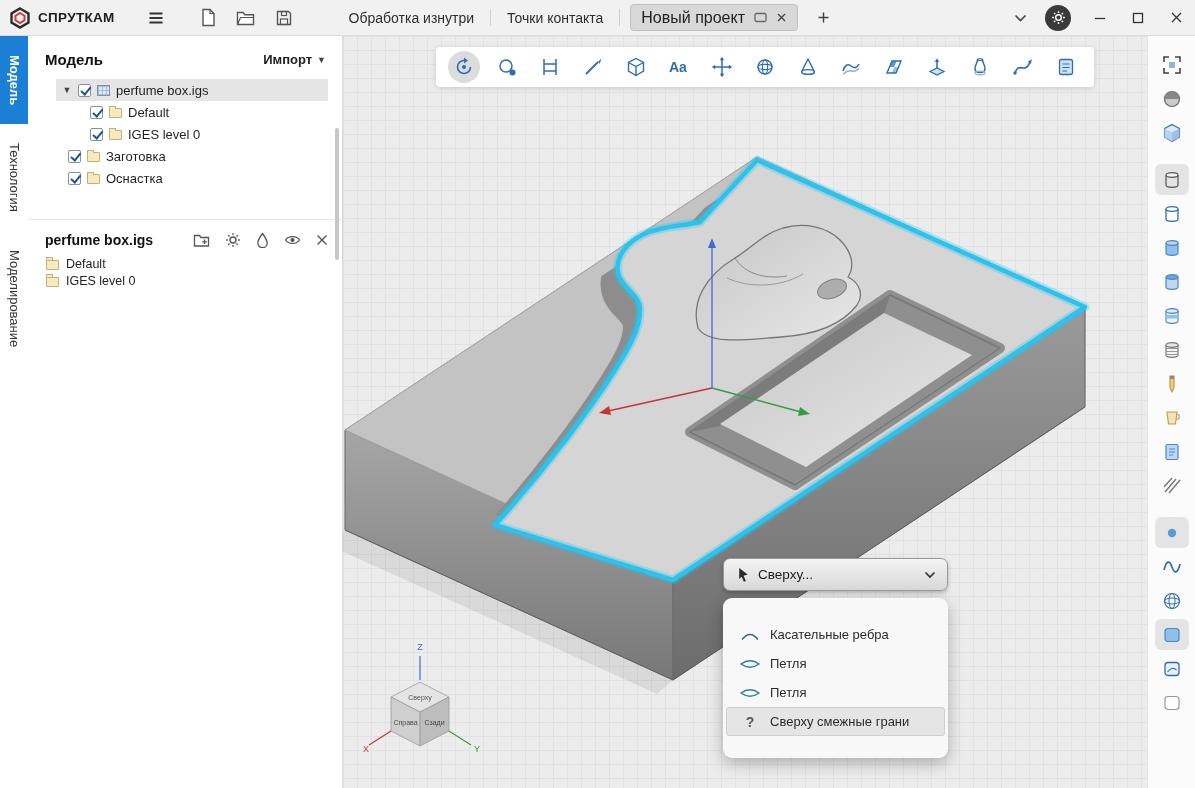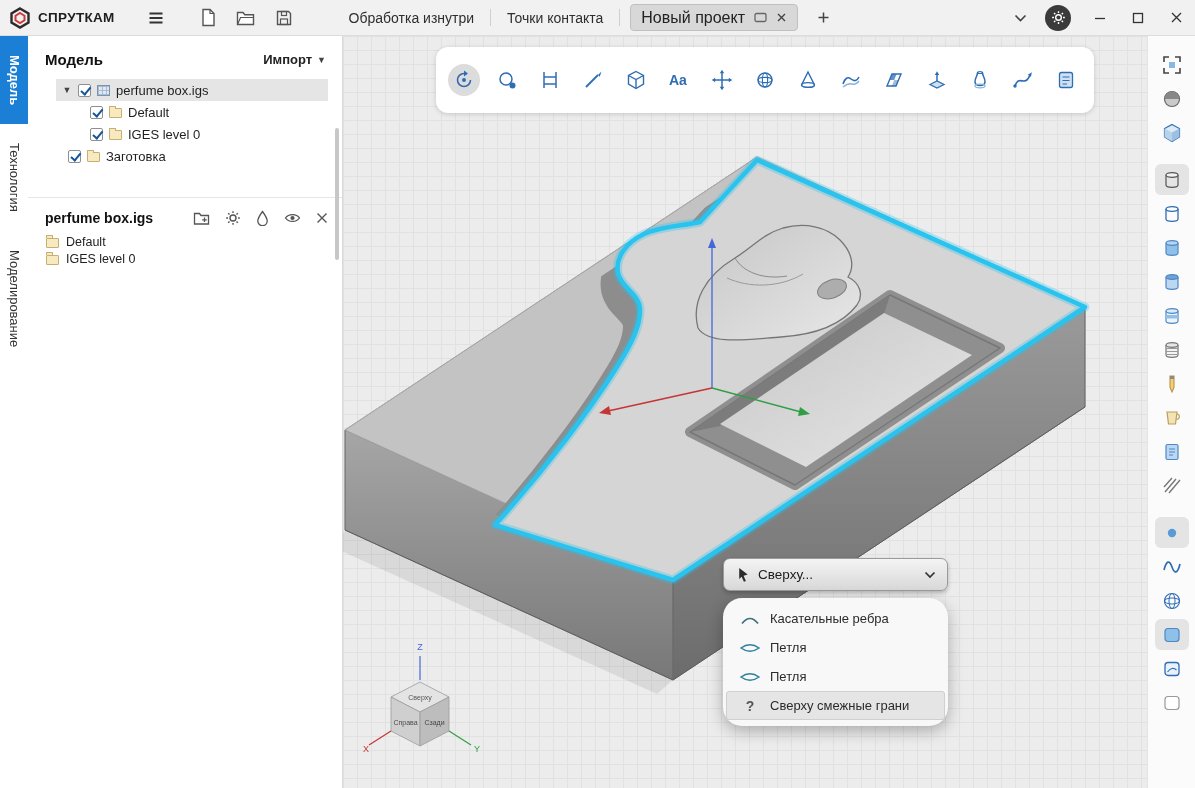--- a/index.html
+++ b/index.html
@@ -66,33 +66,33 @@
   .mini-row { height:17px; display:flex; align-items:center; gap:7px; font-size:12.5px;
     color:#222; padding-left:18px; }
 
   
   .viewport { position:relative; flex:1; overflow:hidden; background-color:#ececec;
     background-image:linear-gradient(#e1e1e1 1px,transparent 1px),
                      linear-gradient(90deg,#e1e1e1 1px,transparent 1px);
     background-size:14px 14px; }
   .scene { position:absolute; left:0; top:0; }
   .vp-toolbar { position:absolute; top:11px; left:calc(50% + 20px); transform:translateX(-50%);
-    display:flex; align-items:center; gap:11px; padding:17px 12px; background:#fff;
-    border-radius:12px; box-shadow:0 1px 5px rgba(0,0,0,.16); z-index:10; }
+    display:flex; align-items:center; gap:11px; padding:4px 12px; background:#fff;
+    border-radius:4px; box-shadow:0 1px 5px rgba(0,0,0,.16); z-index:10; }
   .vpt { width:32px; height:32px; display:flex; align-items:center; justify-content:center; border-radius:6px; }
   .vpt.selected { background:#dcdcdc; border-radius:50%; }
 
   
   .sel-btn { position:absolute; left:380px; top:522px; width:225px; height:33px; z-index:20;
     display:flex; align-items:center; gap:8px; padding:0 11px;
     background:linear-gradient(#f4f4f4,#d8d8d8); border:1px solid #9a9a9a; border-radius:7px;
     box-shadow:0 2px 4px rgba(0,0,0,.25); font-size:13.5px; color:#1c1c1c; }
   .sel-btn .lbl { flex:1; }
   .sel-menu { position:absolute; left:380px; top:562px; width:225px; z-index:20;
-    background:#f8f8f8; border-radius:19px; box-shadow:0 5px 16px rgba(0,0,0,.28); padding:6px 0; }
+    background:#f8f8f8; border-radius:9px; box-shadow:0 5px 16px rgba(0,0,0,.28); padding:22px 0; }
   .mi { height:29px; display:flex; align-items:center; gap:9px; padding-left:12px;
     font-size:13px; color:#2b2b2b; margin:0 3px; border:1px solid transparent; }
   .mi.hl { background:#e5e5e5; border:1px solid #cfcfcf; border-radius:3px; }
   .mi .ic { width:22px; display:flex; justify-content:center; flex:none; }
   .qm { font-size:14px; font-weight:bold; color:#555; }
 
   
   .right-toolbar { width:48px; background:#fbfbfb; border-left:1px solid #e3e3e3; flex:none;
     display:flex; flex-direction:column; align-items:center; padding-top:13px; gap:3px; }
   .rt { width:34px; height:31px; display:flex; align-items:center; justify-content:center; border-radius:6px; }
@@ -226,20 +226,25 @@
       </div>
       <div class="row lvl1">
         <span class="cb"></span>
         <span class="folder"></span>
         <span>IGES level 0</span>
       </div>
       <div class="row noexp">
         <span class="cb"></span>
         <span class="folder"></span>
         <span>Заготовка</span>
+      </div>
+      <div class="row noexp">
+        <span class="cb"></span>
+        <span class="folder"></span>
+        <span>Оснастка</span>
       </div>
 
       <div class="scroll-thumb"></div>
       <div class="divider"></div>
 
       <div class="sec-head">
         <span class="sec-title">perfume box.igs</span>
         <span class="sec-ics">
           <svg width="17" height="15" viewBox="0 0 17 15">
               <path d="M1.5 2.5 H6.5 L8 4.5 H15.5 V13 H1.5 Z" fill="none" stroke="#555" stroke-width="1.3"></path>

